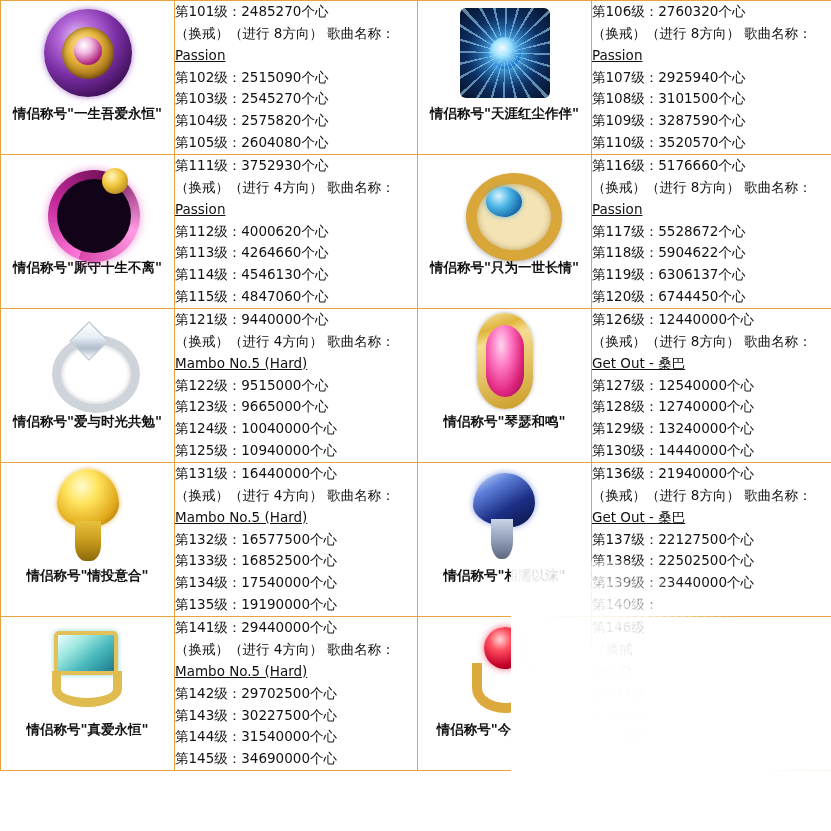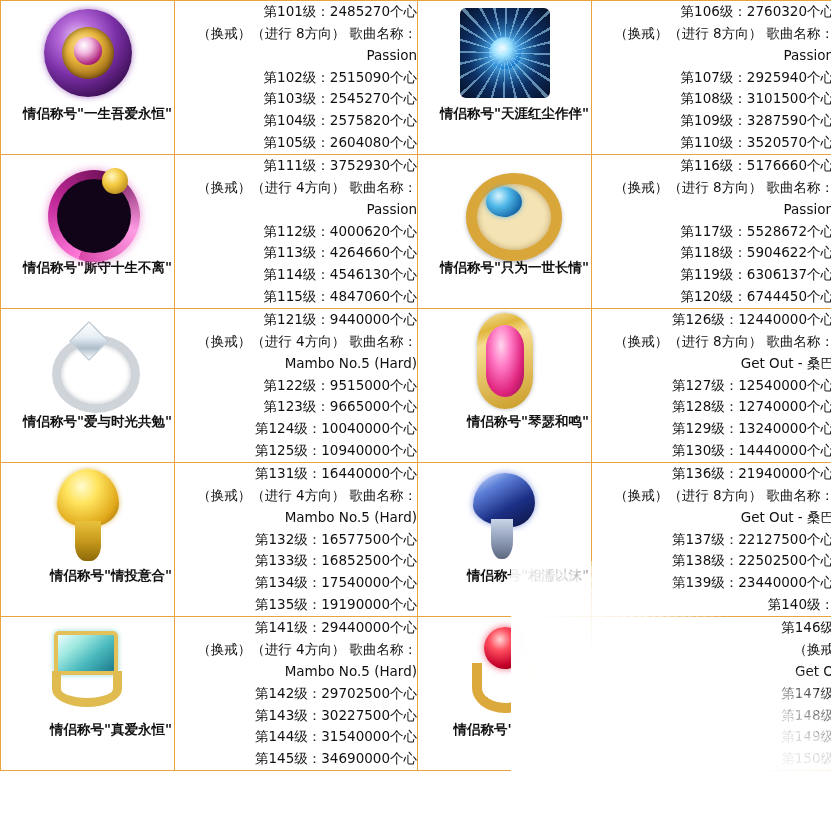--- a/index.html
+++ b/index.html
@@ -22,21 +22,20 @@
   }
   table.grid {
     width: 831px;
     border-collapse: collapse;
     table-layout: fixed;
   }
   table.grid td {
     border: 1px solid #e8a33d;
     vertical-align: top;
     padding: 0;
-    text-align: right;
   }
   td.iconcell {
     width: 173px;
     text-align: center;
     vertical-align: middle;
     padding: 4px 0 6px 0;
   }
   td.textcell {
     width: 242px;
     padding: 5px 6px 6px 9px;
@@ -56,20 +55,21 @@
     white-space: nowrap;
   }
   .line {
     font-size: 13.5px;
     color: #111;
     line-height: 1.62;
     white-space: nowrap;
   }
   .line.song {
     letter-spacing: 0;
+    text-decoration: underline;
   }
   
   .gem {
     position: relative;
     width: 96px;
     height: 96px;
   }
   
   .g-purplering {
     width: 88px; height: 88px; border-radius: 50%;

